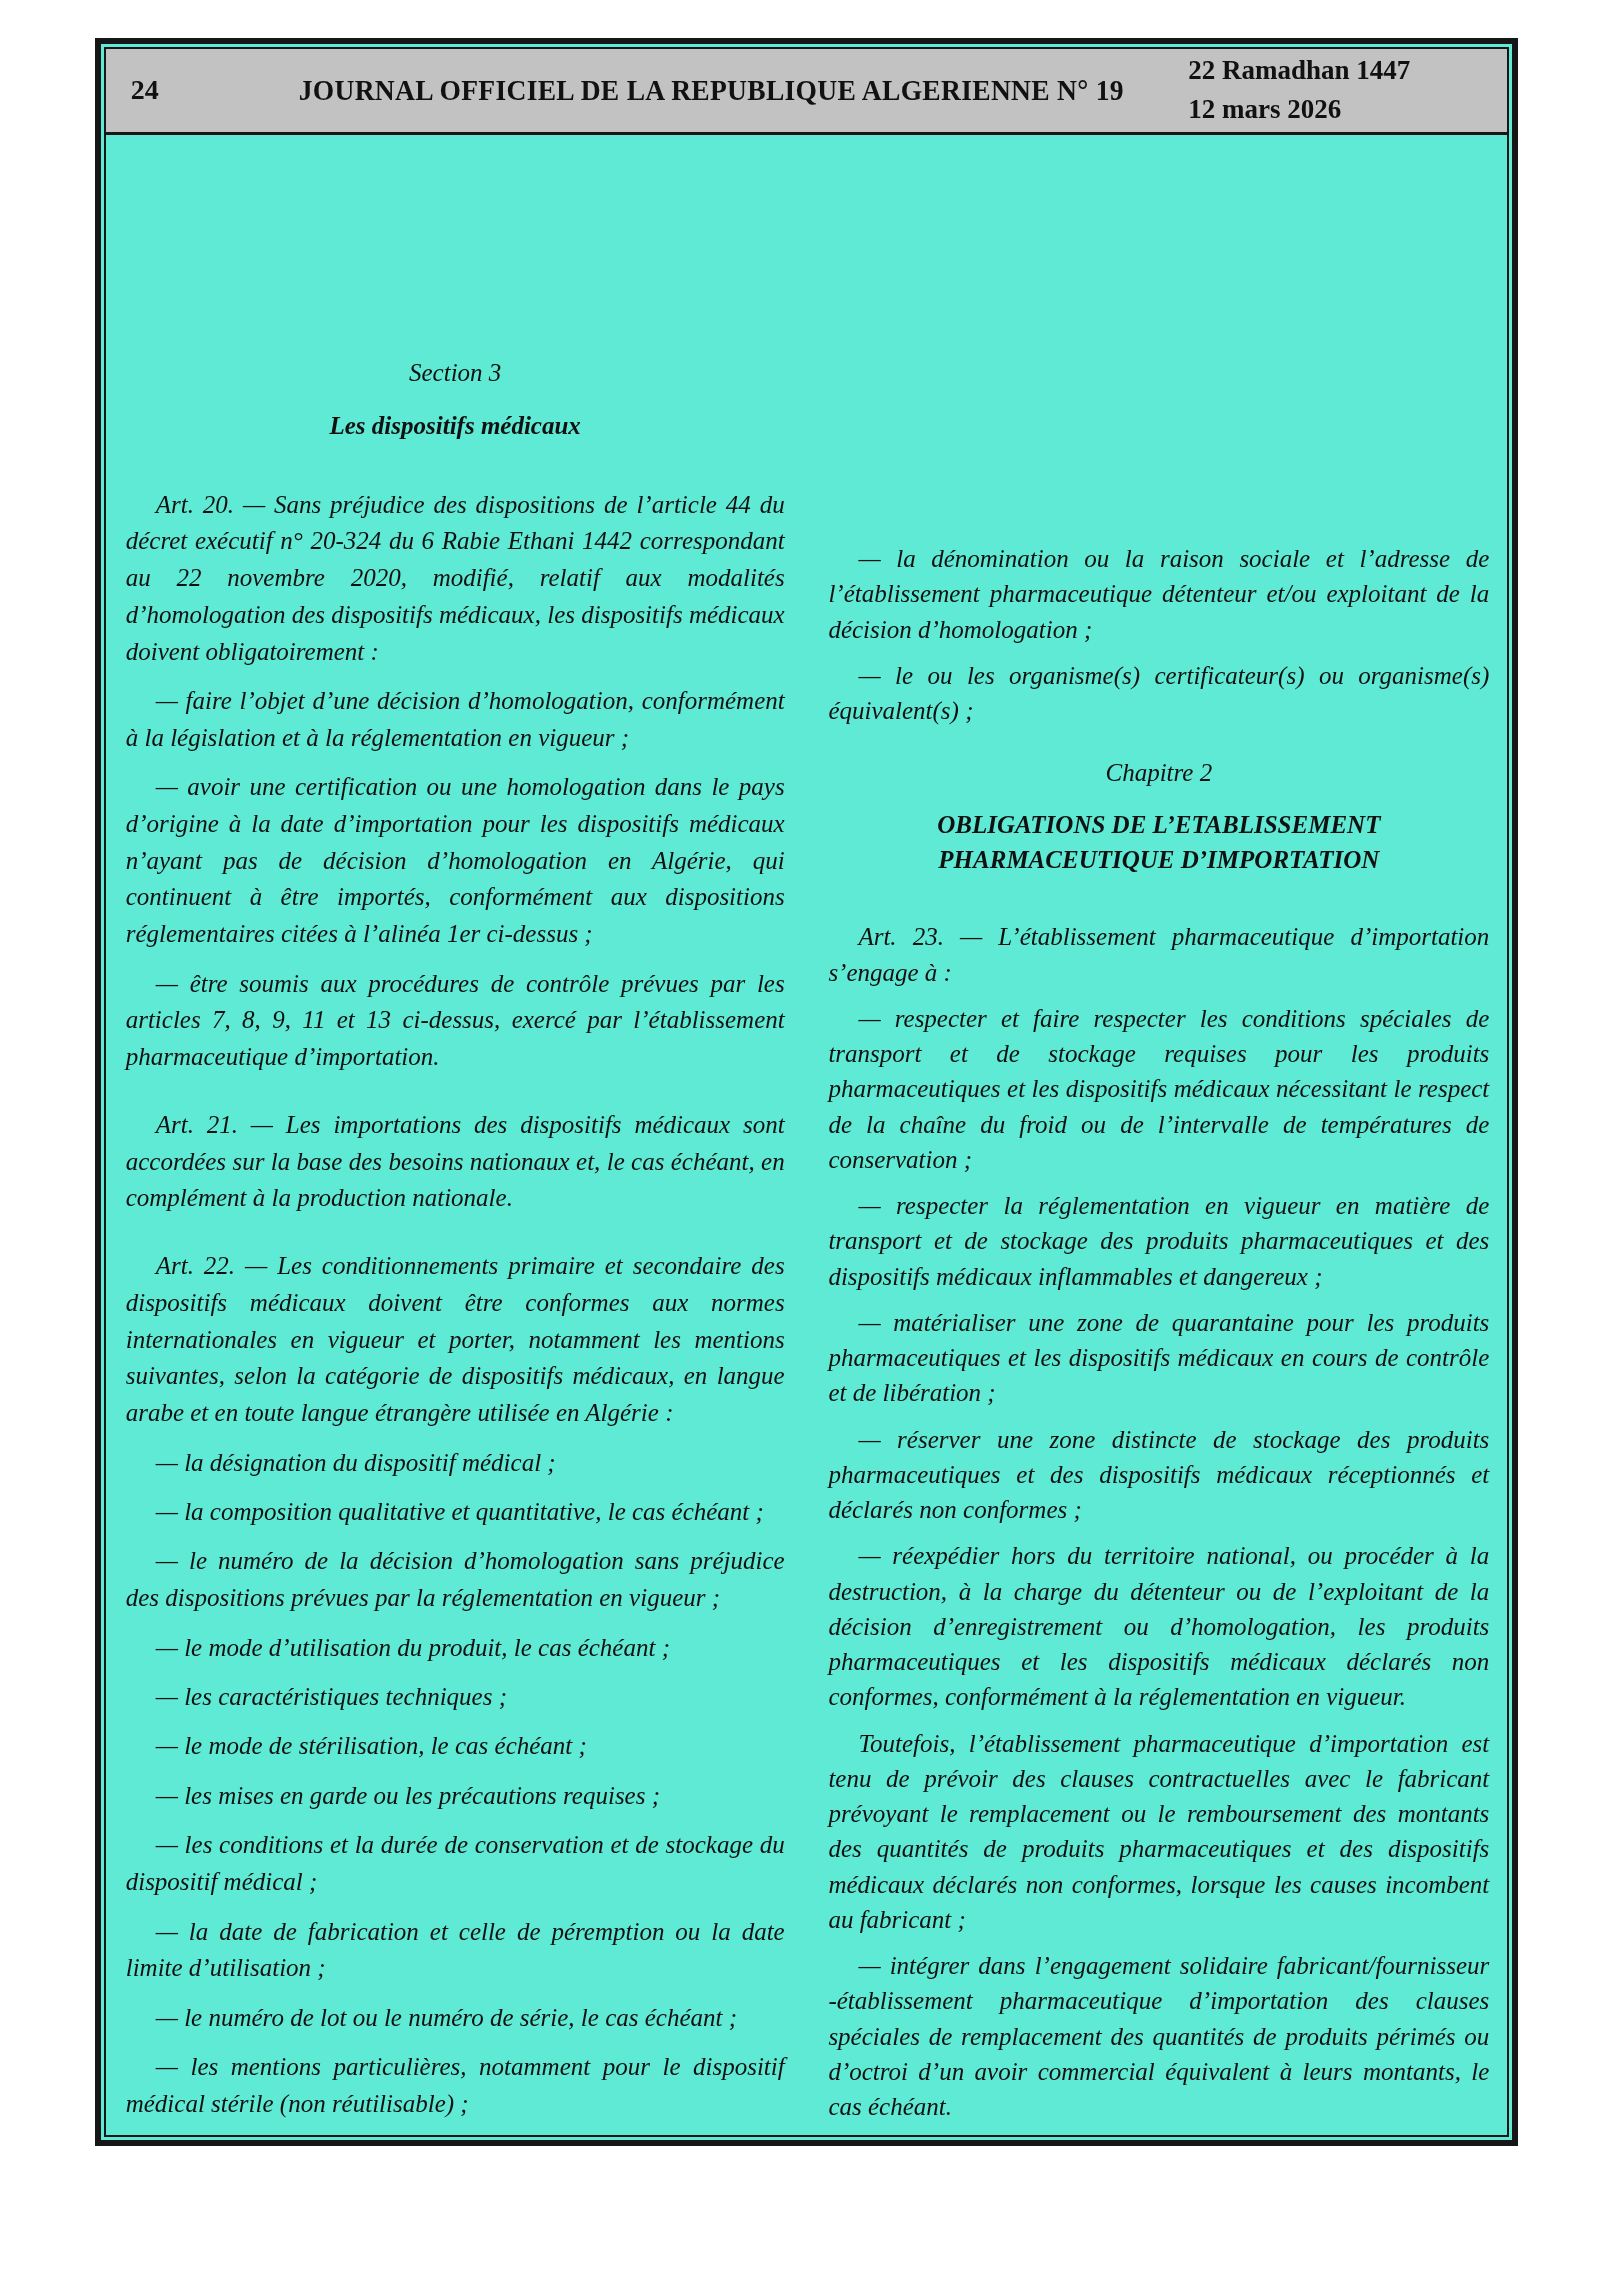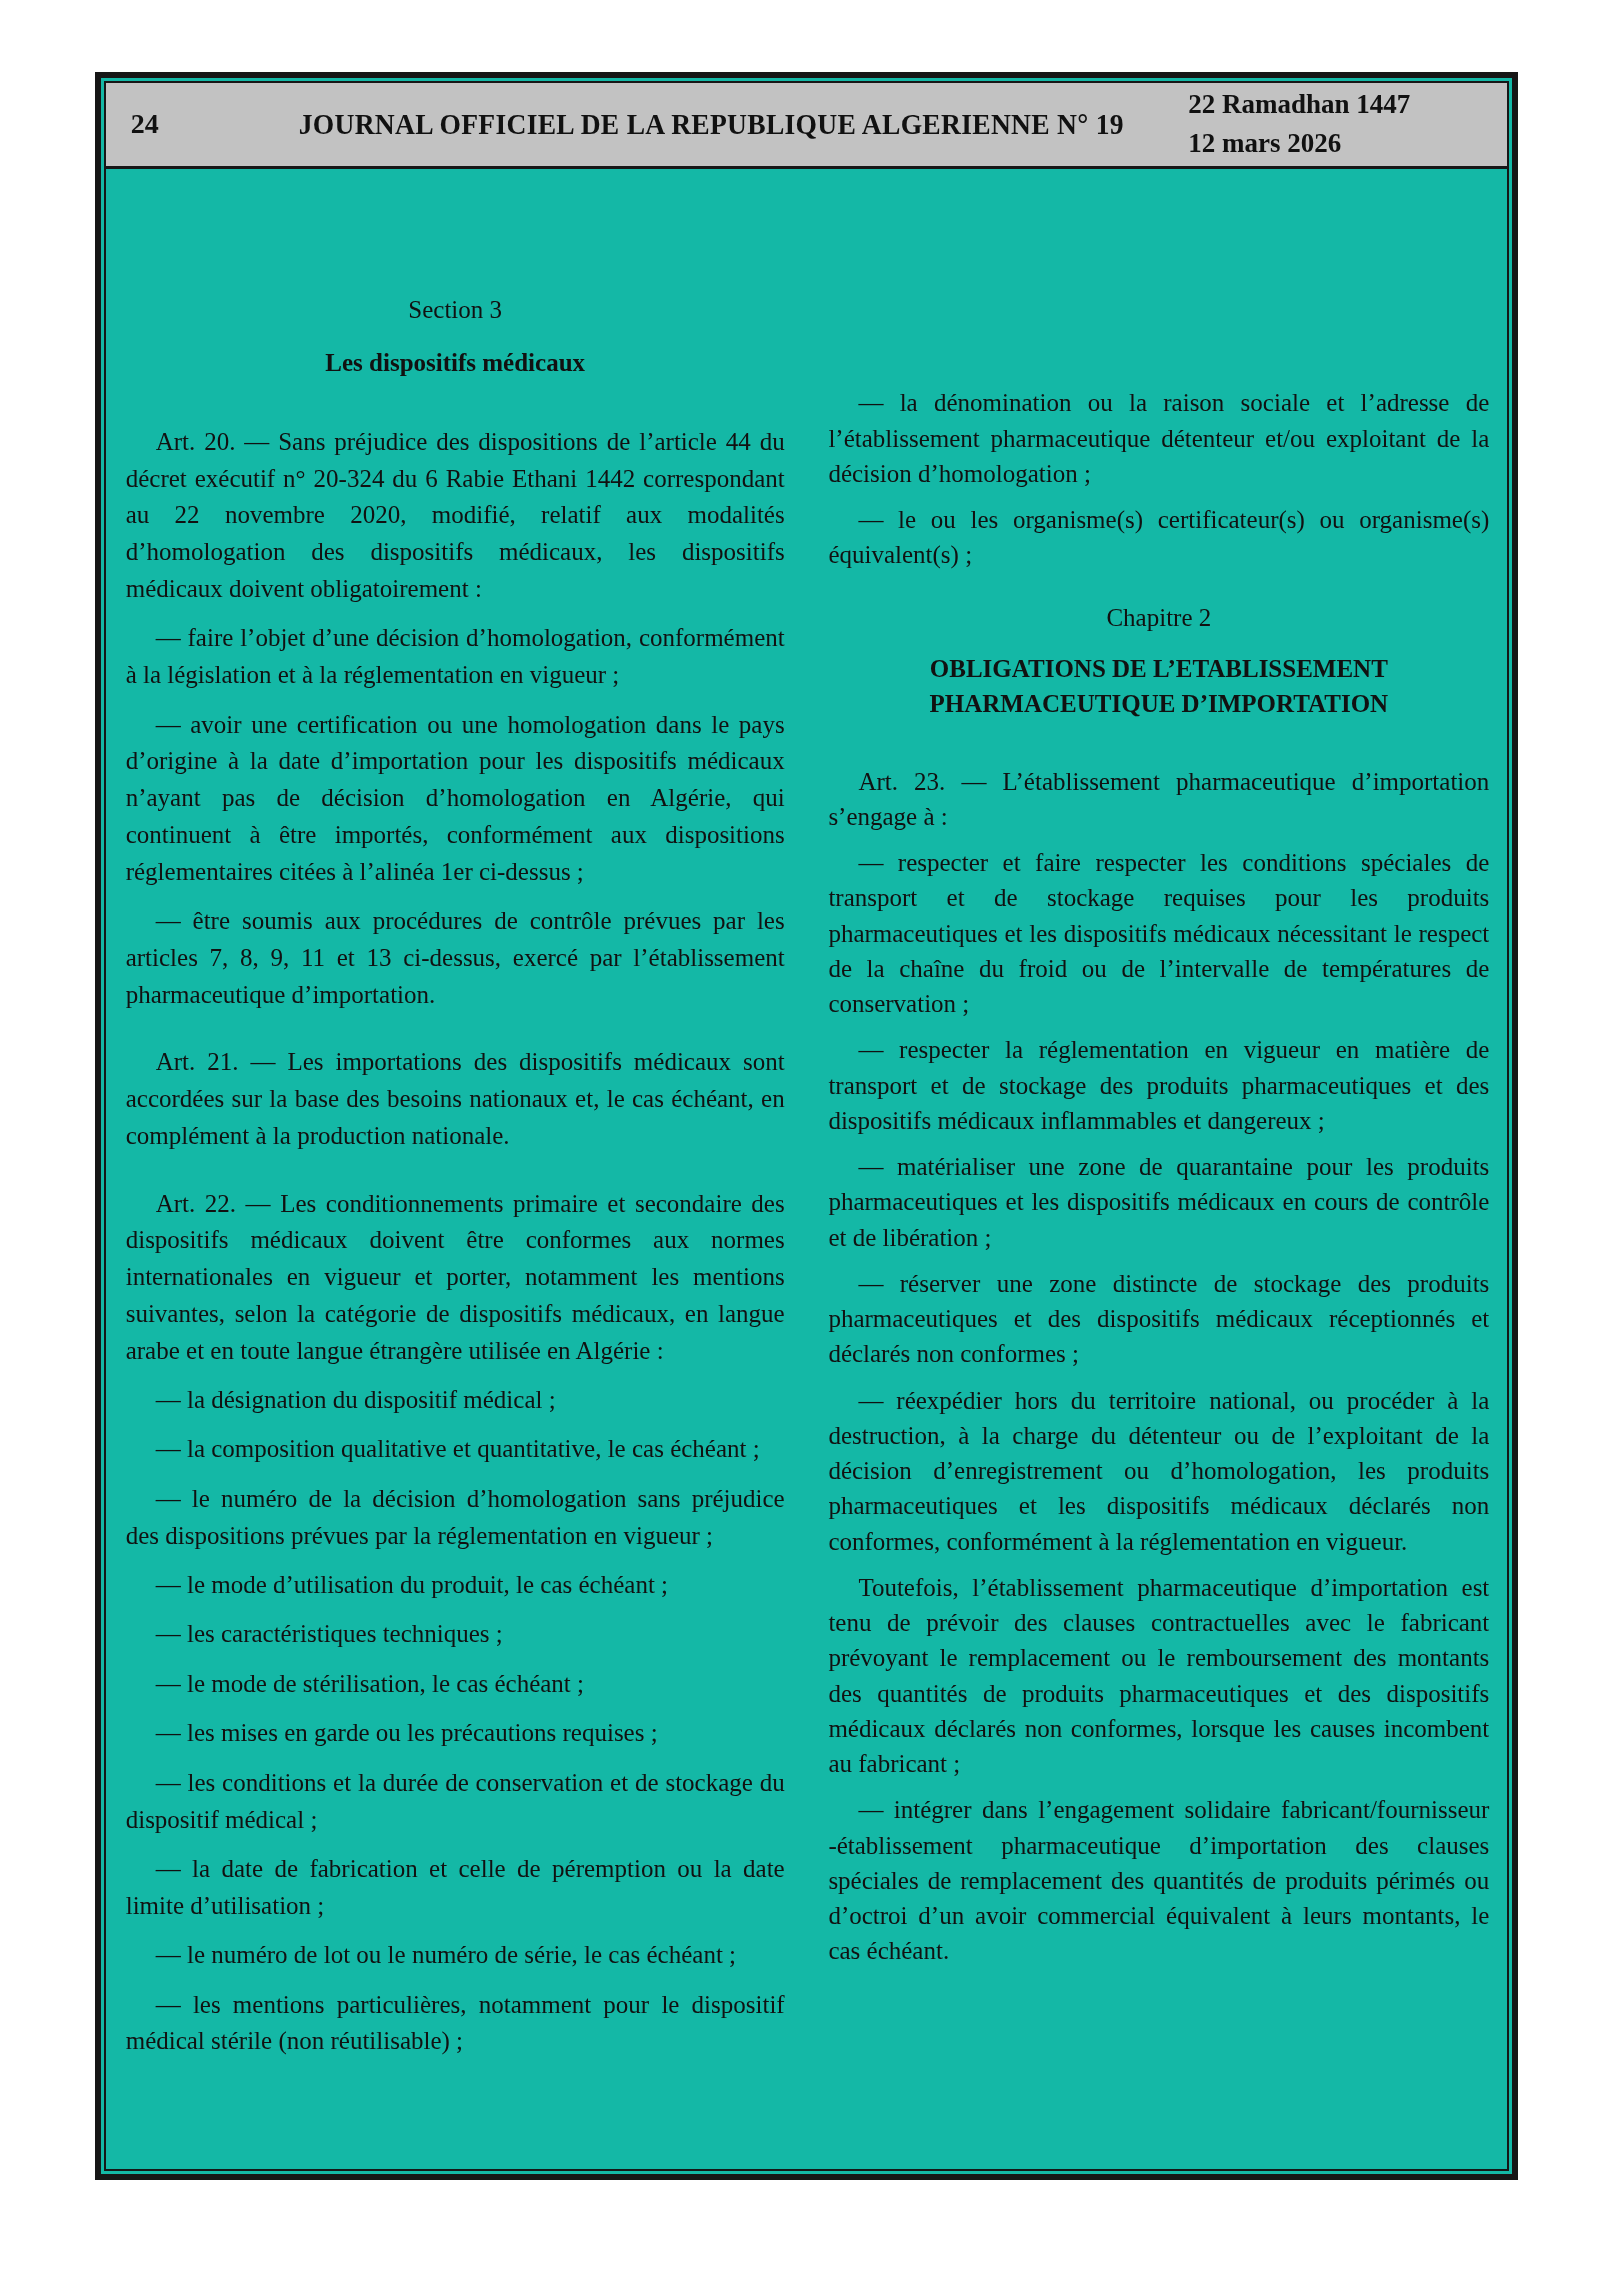--- a/index.html
+++ b/index.html
@@ -2,26 +2,26 @@
 <html lang="fr" style="font-size:14.5px"><head>
 <meta charset="utf-8">
 <style>
   html, body { margin: 0; padding: 0; background: #ffffff; }
   body {
     width: 1615px; height: 2285px; position: relative;
     font-family: "Liberation Serif", "DejaVu Serif", serif;
     color: #111111;
   }
   .page-frame {
-    position: absolute; left: 95px; top: 72px;
+    position: absolute; left: 95px; top: 38px;
     width: 1423px; height: 2108px;
     box-sizing: border-box;
     border: 6.3px solid #161616;
     padding: 2.7px;
-    background: #14b8a6;
+    background: #5eead4;
   }
   .page-frame-inner {
     width: 100%; height: 100%;
     box-sizing: border-box;
     border: 2.7px solid #161616;
     display: flex; flex-direction: column;
     overflow: hidden;
   }
   .masthead {
     flex: 0 0 86px;
@@ -38,23 +38,24 @@
     transform: scaleX(0.95); transform-origin: center;
     white-space: nowrap; letter-spacing: 0.3px;
   }
   .m-dates {
     width: 299px; text-align: left;
     font-weight: bold; font-size: 27px; line-height: 1.45;
   }
   .page-body {
     flex: 1;
     box-sizing: border-box;
-    display: flex; align-items: center;
+    display: flex; align-items: flex-end;
     padding: 27px 18px 0 20px;
     overflow: hidden;
+    font-style: italic;
   }
   .col-left { flex: 0 0 659px; width: 659px; }
   .column-divider {
     flex: 0 0 2.7px;
     background: #161616;
     margin: 18px 20px 18px 21px;
   }
   .col-right { flex: 1; }
   .column p {
     margin: 0 0 12.7px;

